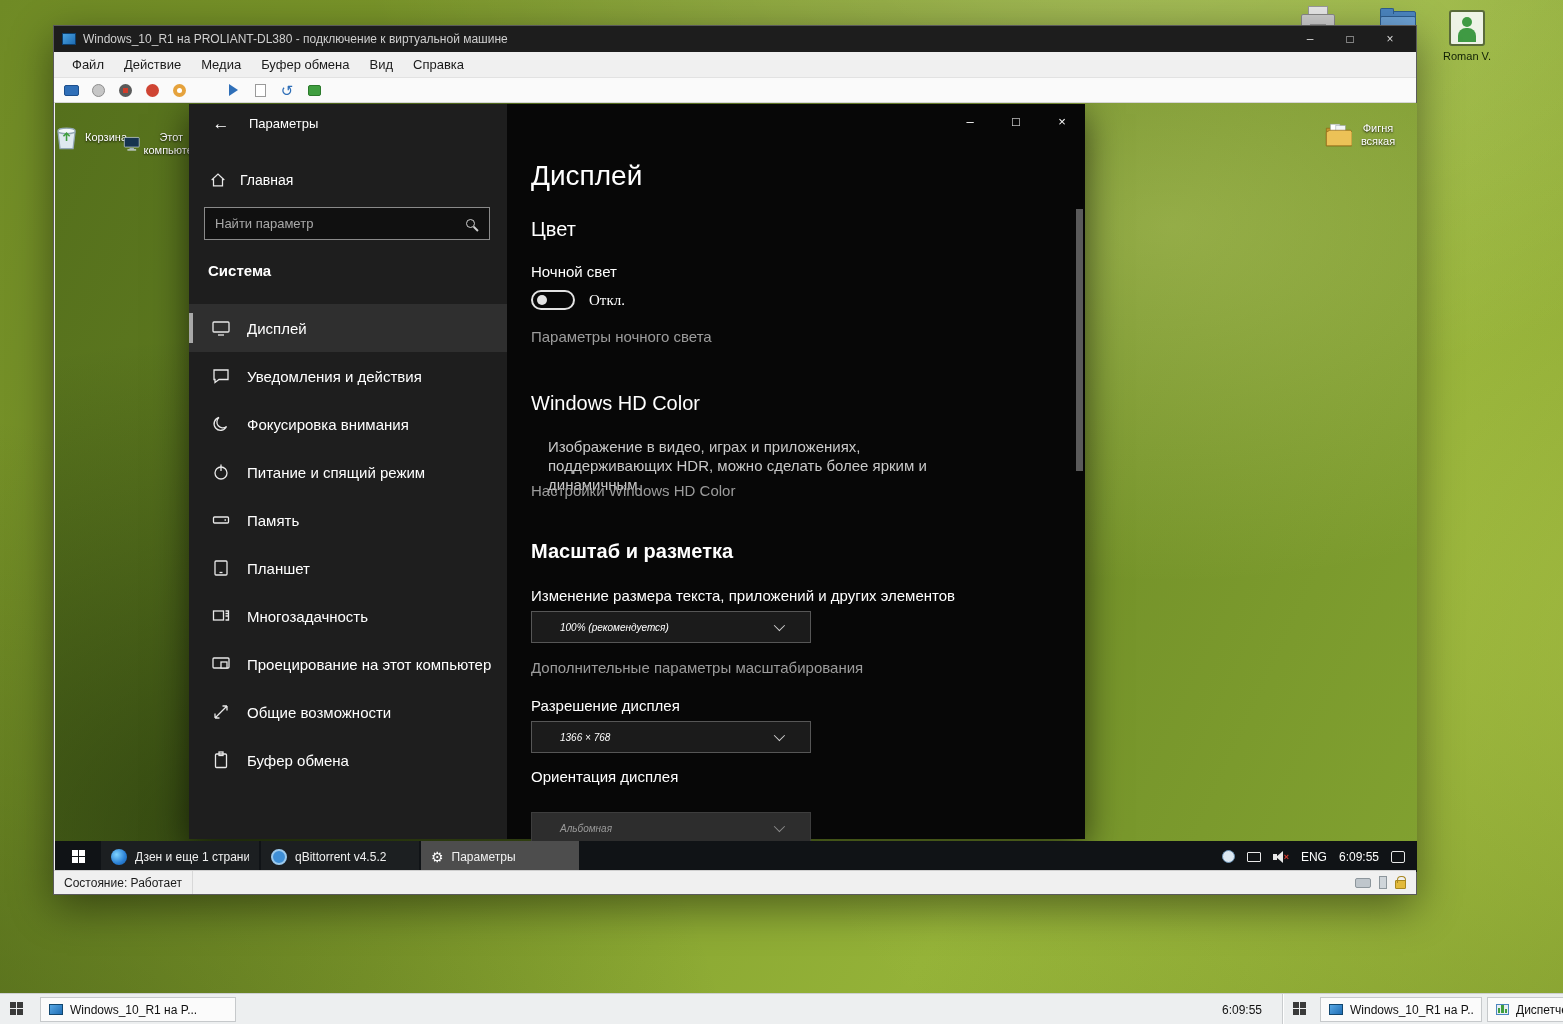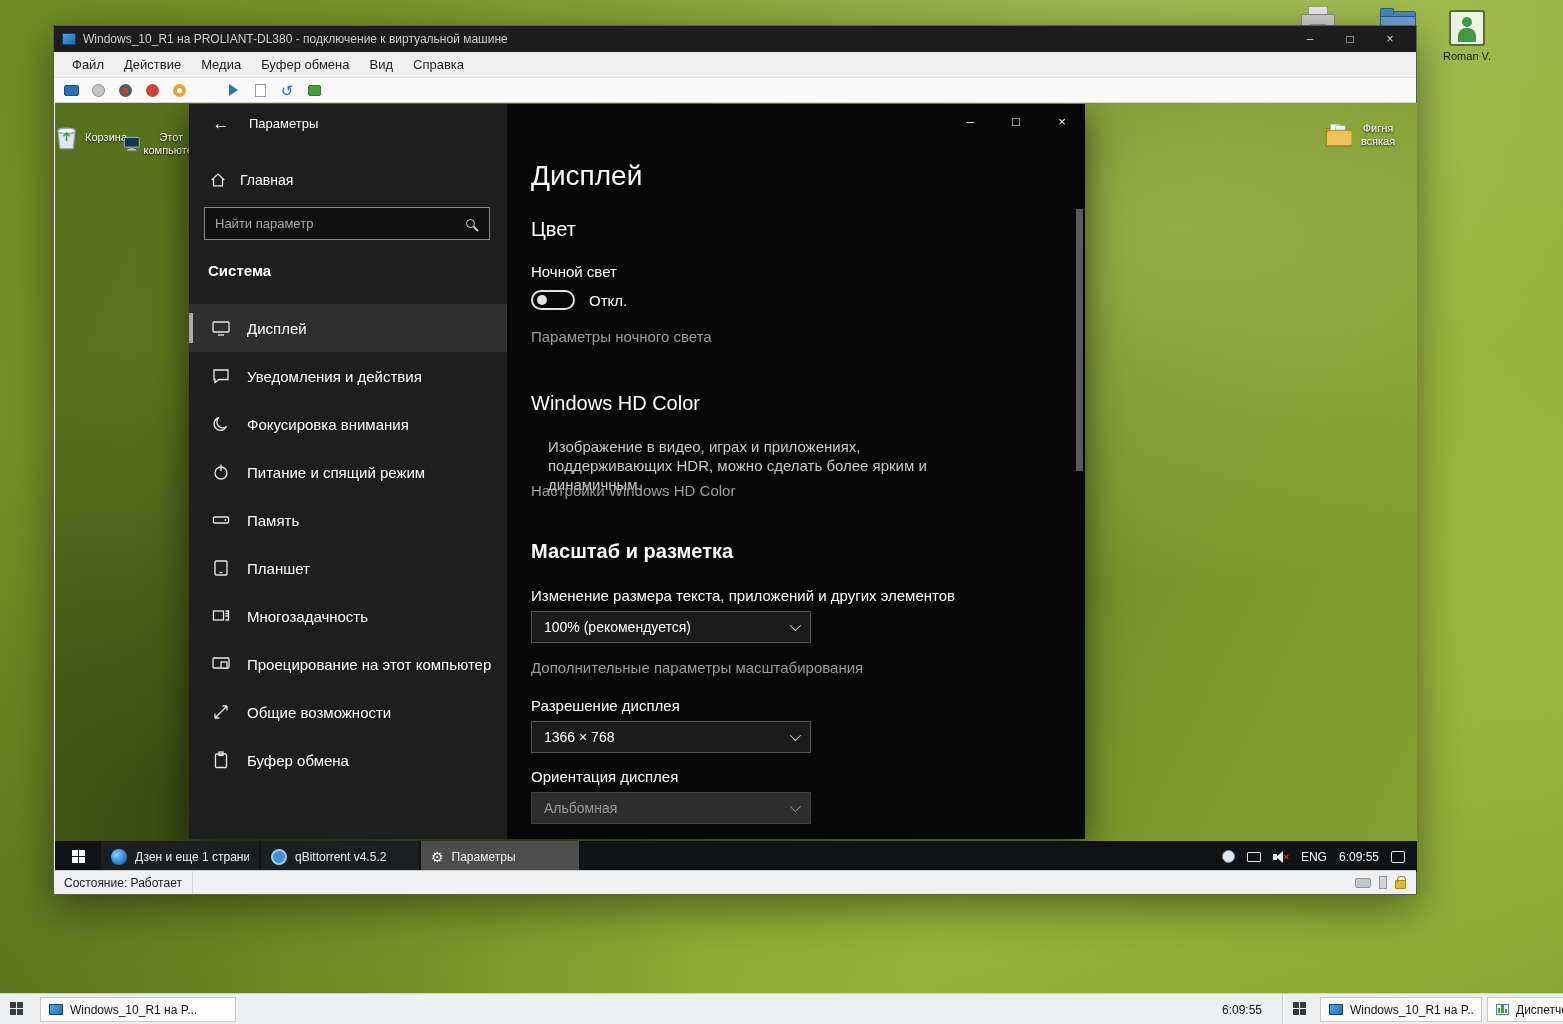--- a/index.html
+++ b/index.html
@@ -79,23 +79,23 @@
   .srow.sel .accent { position:absolute; left:0; top:9px; width:4px; height:30px; background:#a8a8a8; }
   .sicon { width:20px; height:20px; flex:none; display:flex; align-items:center; justify-content:center; }
   .sicon svg { stroke:#e8e8e8; fill:none; stroke-width:1.3; }
   
   .c-title { position:absolute; left:24px; top:56px; font-size:28px; font-weight:300; }
   .c-h2 { font-size:20px; font-weight:400; position:absolute; left:24px; }
   .c-label { font-size:15px; color:#fff; position:absolute; left:24px; }
   .c-link { font-size:15px; color:#9c9c9c; position:absolute; left:24px; }
   .toggle { position:absolute; left:24px; top:186px; width:44px; height:20px; border:2px solid #e2e2e2; border-radius:10px; }
   .toggle .knob { position:absolute; left:4px; top:3px; width:10px; height:10px; border-radius:50%; background:#e2e2e2; }
-  .toggle-state { position:absolute; left:82px; top:188px; font-size:15px; }
+  .toggle-state { position:absolute; left:82px; top:188px; font-size:15px;font-family:Liberation Serif, serif; }
   .c-desc { position:absolute; left:41px; top:333px; width:434px; font-size:15px; line-height:19px; color:#c9c9c9; }
-  .dd { position:absolute; left:24px; width:280px; height:32px; background:#1b1b1b; border:1px solid #565656; display:flex; align-items:center; justify-content:space-between; padding:0 12px; font-size:14px; color:#fff; }
+  .dd { position:absolute; left:24px; width:280px; height:32px; background:#1b1b1b; border:1px solid #565656; display:flex; align-items:center; justify-content:space-between; padding:0 28px; font-size:10px; color:#fff;font-style:italic; }
   .dd .chev { width:8px; height:8px; border-right:1.6px solid #cfcfcf; border-bottom:1.6px solid #cfcfcf; transform:rotate(45deg) translateY(-2px); }
   .dd.disabled { background:#2d2d2d; border-color:#3d3d3d; color:#9a9a9a; }
   .dd.disabled .chev { border-color:#8a8a8a; }
   .scrollbar { position:absolute; right:2px; top:105px; width:7px; height:262px; background:#5a5a5a; }
   
   .g-taskbar { position:absolute; left:0; right:0; bottom:0; height:31px; background:#101316; display:flex; align-items:stretch; }
   .g-start { width:46px; display:flex; align-items:center; justify-content:center; }
   .winlogo { display:grid; grid-template-columns:6px 6px; grid-template-rows:6px 6px; gap:1px; }
   .winlogo i { background:#fff; display:block; }
   .winlogo.dark i { background:#3a3a3a; }
@@ -386,21 +386,21 @@
           </div>
           <div class="c-link" style="top:555px;">Дополнительные параметры масштабирования</div>
 
           <div class="c-label" style="top:593px;">Разрешение дисплея</div>
           <div class="dd" style="top:617px;">
             <span>1366 × 768</span>
             <span class="chev"></span>
           </div>
 
           <div class="c-label" style="top:664px;">Ориентация дисплея</div>
-          <div class="dd disabled" style="top:688px;">
+          <div class="dd disabled" style="top:708px;">
             <span>Альбомная</span>
             <span class="chev"></span>
           </div>
 
           <div class="scrollbar"></div>
         </div>
       </div>
 
       <div class="g-taskbar">
         <div class="g-start">

